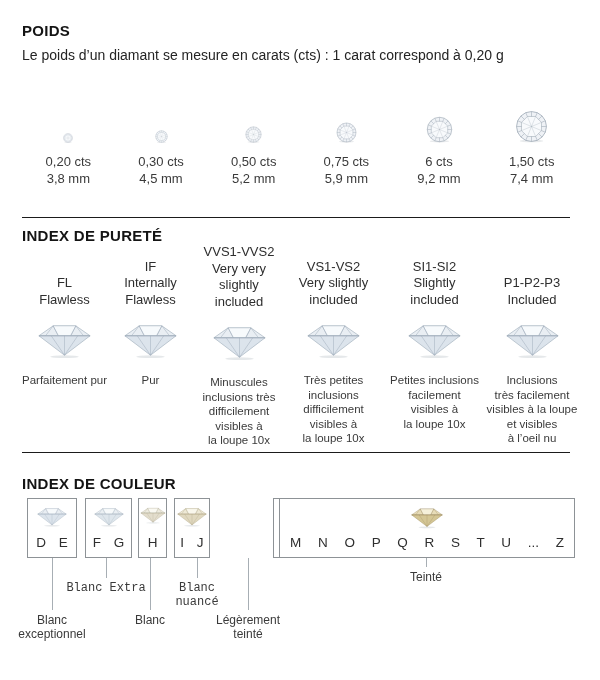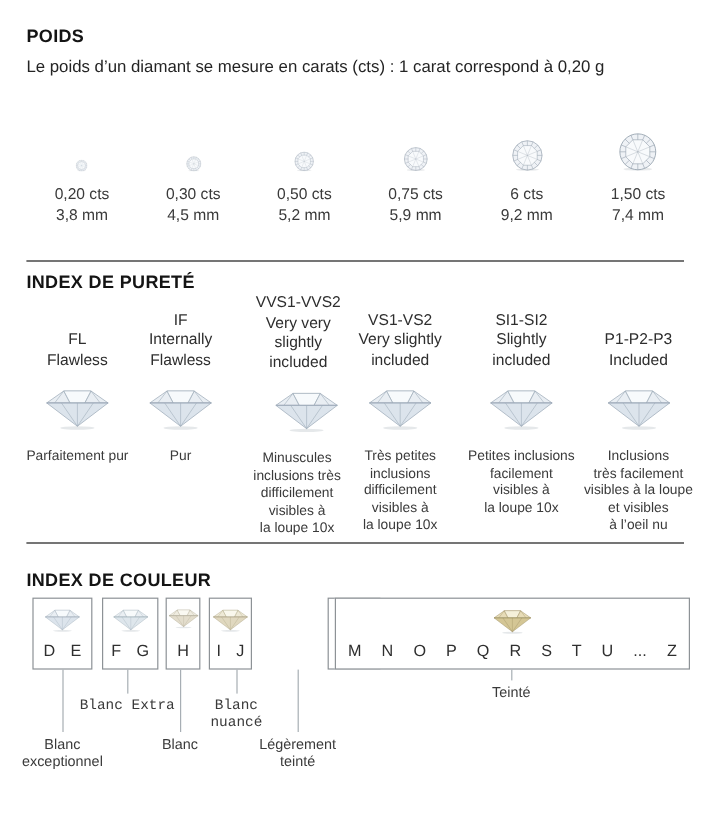--- a/index.html
+++ b/index.html
@@ -17,21 +17,21 @@
   .w-label{margin-top:10px;font-size:13px;line-height:17px;color:#3a3a3a;text-align:center;}
 
   .divider{height:1px;background:#1b1b1b;border:none;width:548px;margin:0;}
   .div1{margin-top:30px;}
   .div2{margin-top:4px;}
 
   
   .t-purete{margin-top:9px;}
   .clarity-row{display:flex;margin-top:0;}
   .clarity-col{display:flex;flex-direction:column;align-items:center;text-align:center;}
-  .cw0{width:85px;}.cw1{width:87px;}.cw2{width:90px;align-items:flex-end;}.cw3{width:99px;}.cw4{width:103px;}.cw5{width:92px;}
+  .cw0{width:85px;}.cw1{width:87px;}.cw2{width:90px;}.cw3{width:99px;}.cw4{width:103px;}.cw5{width:92px;}
   .c-head{min-height:64px;display:flex;flex-direction:column;justify-content:flex-end;
           font-size:13px;line-height:16.5px;color:#2e2e2e;}
   .c-name{white-space:pre-line;}
   .c-stone{margin-top:14px;height:38px;display:flex;align-items:center;justify-content:center;}
   .c-desc{margin-top:13px;font-size:11.5px;line-height:14.5px;color:#3a3a3a;white-space:pre-line;}
 
   
   .t-couleur{margin-top:22px;}
   .color-chart{position:relative;margin-top:3px;height:174px;margin-left:-22px;}
   .cbox{position:absolute;top:3px;height:60px;border:1px solid #8d9296;background:#fff;box-sizing:border-box;}

